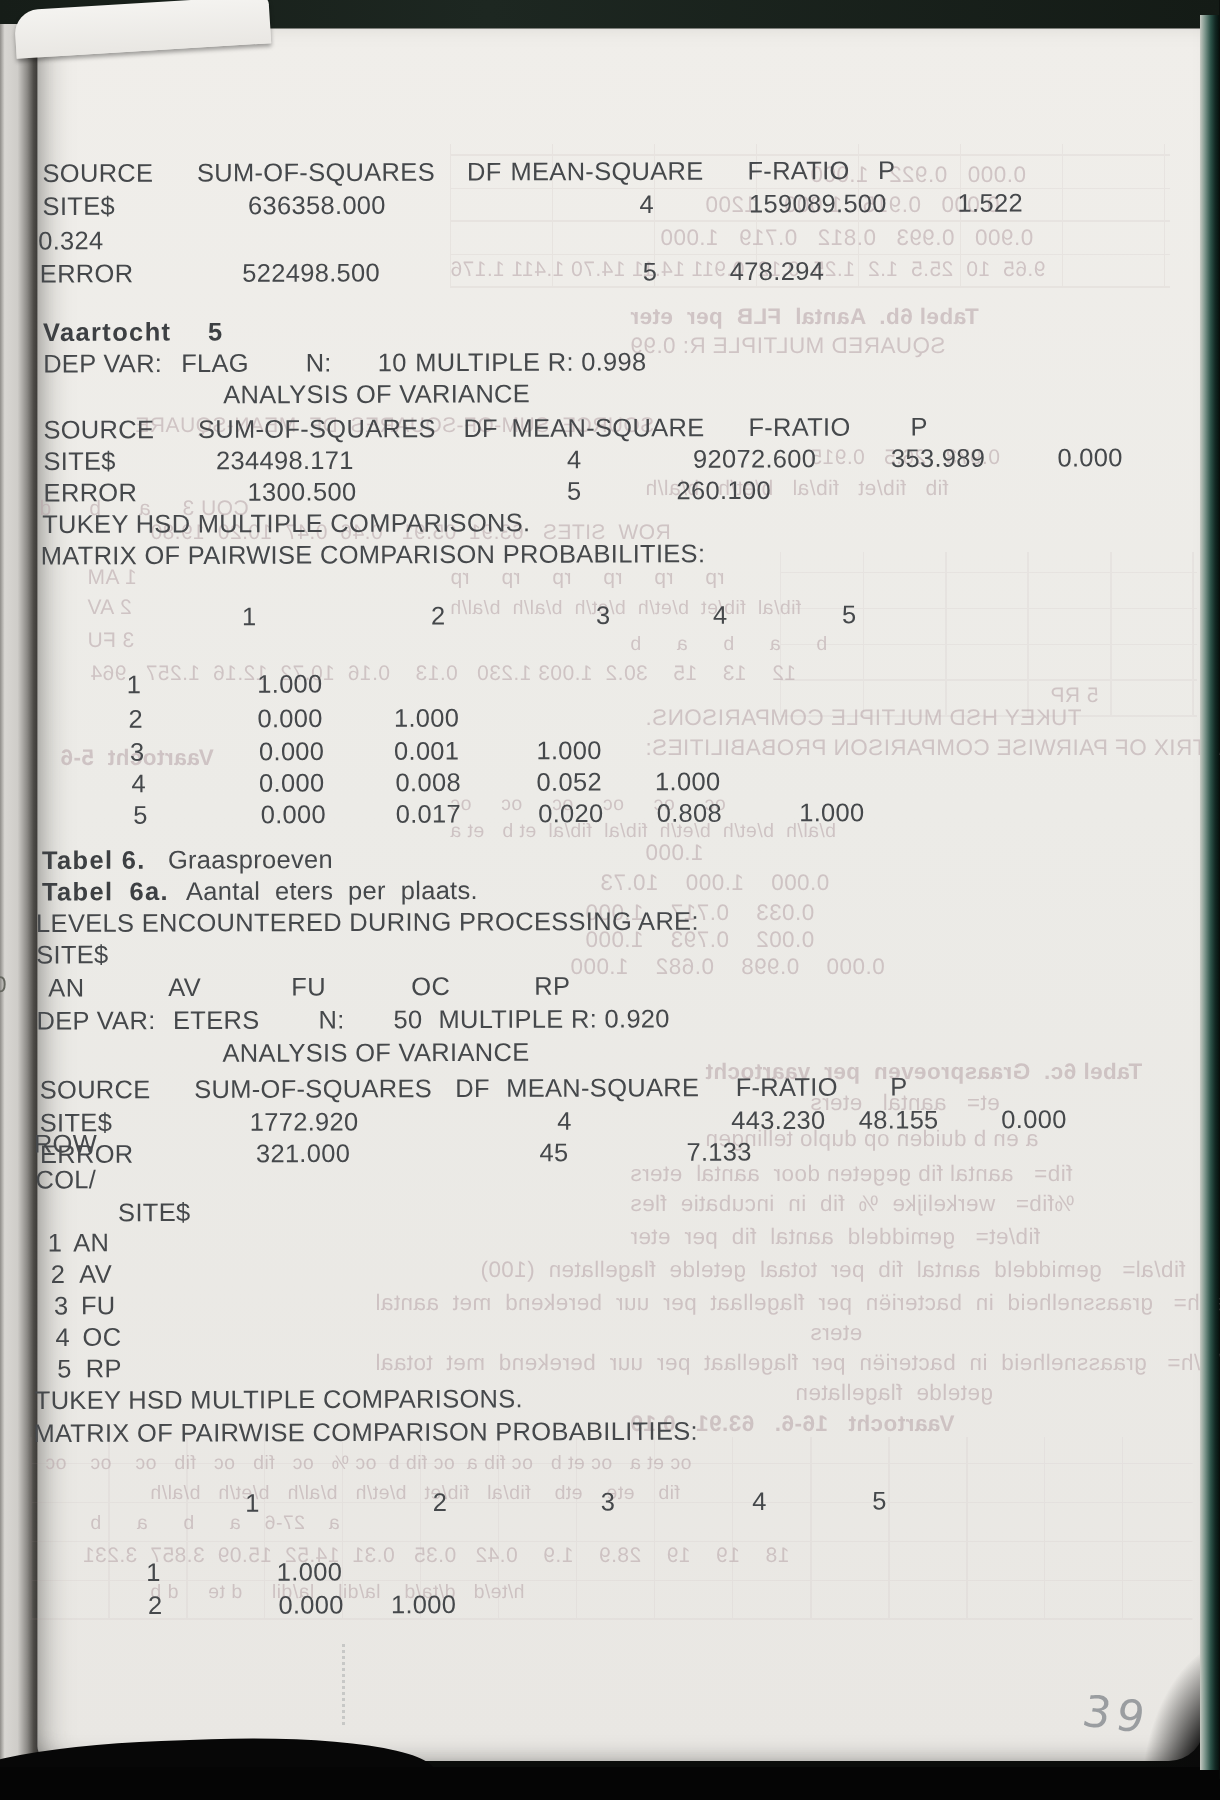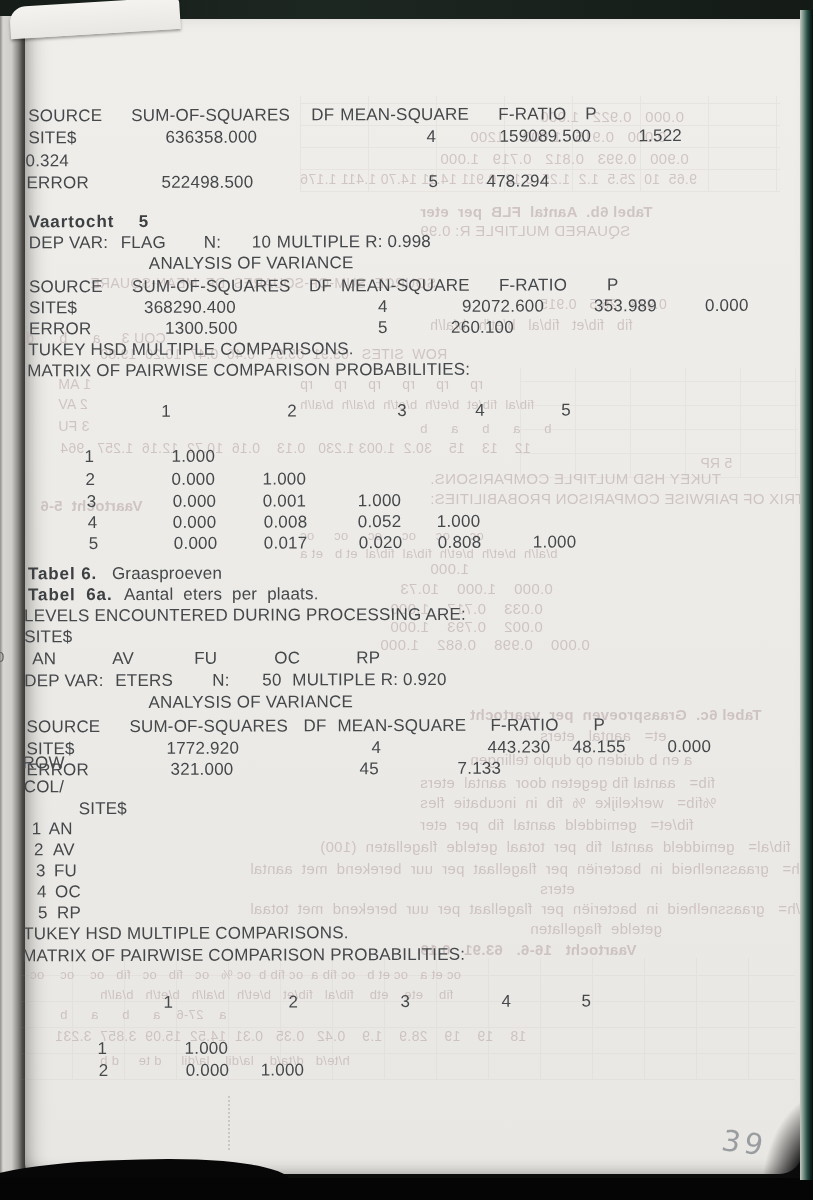--- a/index.html
+++ b/index.html
@@ -124,21 +124,21 @@
     <span class="tl" style="left: 253px; top: 232px;">10</span>
     <span class="tl" style="left: 278px; top: 232px;">MULTIPLE R: 0.998</span>
     <span class="tl" style="left: 150px; top: 253px;">ANALYSIS OF VARIANCE</span>
     <span class="tl" style="left: 30px; top: 276px;">SOURCE</span>
     <span class="tl" style="left: 133px; top: 276px;">SUM-OF-SQUARES</span>
     <span class="tl" style="left: 310px; top: 276px;">DF</span>
     <span class="tl" style="left: 342px; top: 276px;">MEAN-SQUARE</span>
     <span class="tl" style="left: 500px; top: 276px;">F-RATIO</span>
     <span class="tl" style="left: 608px; top: 276px;">P</span>
     <span class="tl" style="left: 30px; top: 297px;">SITE$</span>
-    <span class="tl" style="left: 145px; top: 297px;">368290.400</span>
+    <span class="tl" style="left: 145px; top: 297px;">234498.171</span>
     <span class="tl" style="left: 379px; top: 297px;">4</span>
     <span class="tl" style="left: 463px; top: 297px;">92072.600</span>
     <span class="tl" style="left: 595px; top: 297px;">353.989</span>
     <span class="tl" style="left: 706px; top: 297px;">0.000</span>
     <span class="tl" style="left: 30px; top: 318px;">ERROR</span>
     <span class="tl" style="left: 166px; top: 318px;">1300.500</span>
     <span class="tl" style="left: 379px; top: 318px;">5</span>
     <span class="tl" style="left: 452px; top: 318px;">260.100</span>
     <span class="tl" style="left: 29px; top: 339px;">TUKEY HSD MULTIPLE COMPARISONS.</span>
     <span class="tl" style="left: 28px; top: 360px;">MATRIX OF PAIRWISE COMPARISON PROBABILITIES:</span>

